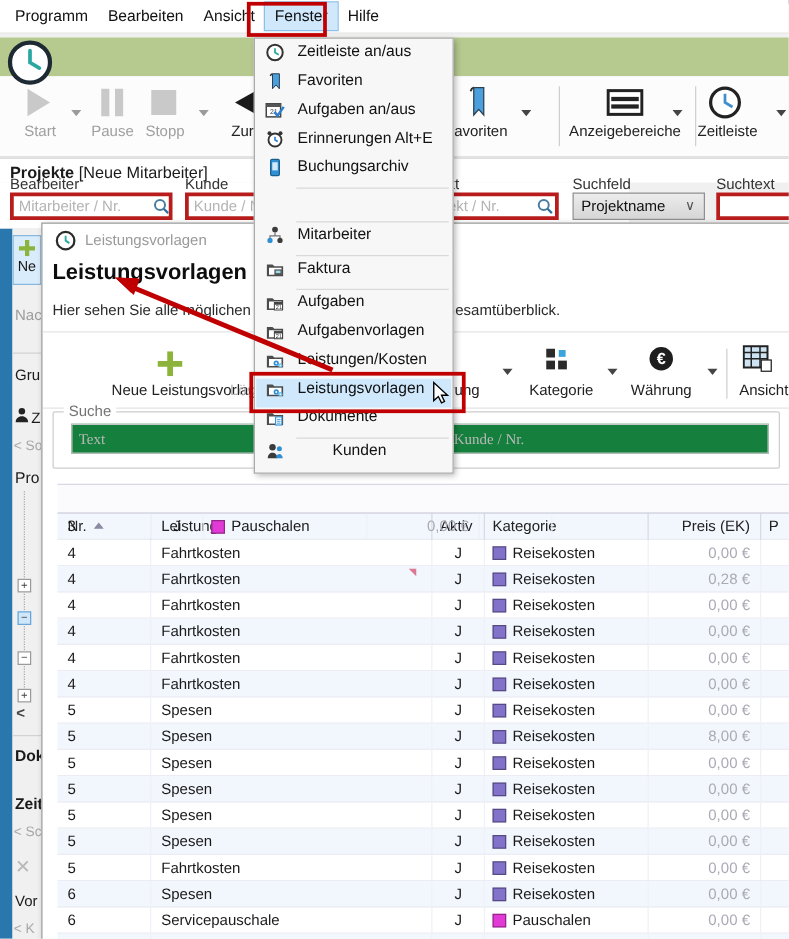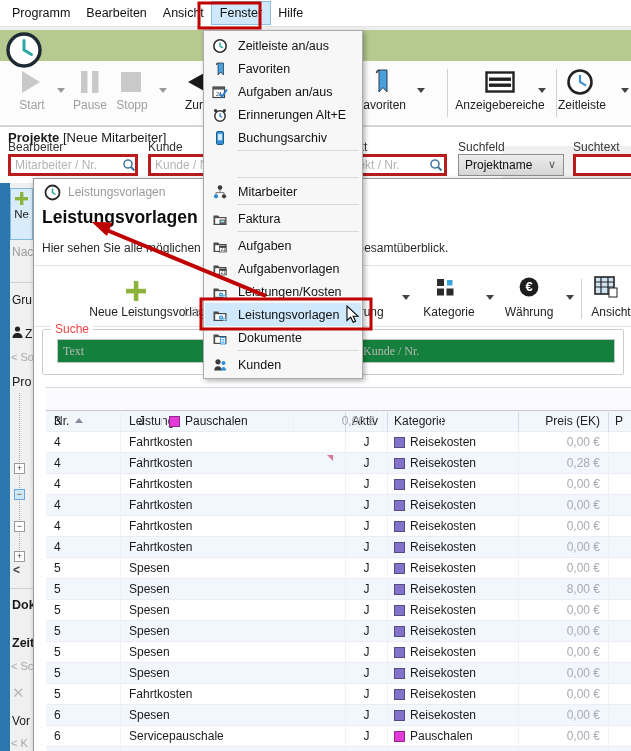--- a/index.html
+++ b/index.html
@@ -45,21 +45,21 @@
   #panel{left:33px;top:178px;width:598px;height:573px;background:#fff;border:1px solid #9a9a9a;
          box-shadow:1px 1px 5px rgba(0,0,0,.28);z-index:10;overflow:hidden;}
   #panel-title{position:absolute;left:34px;top:6px;font-size:12px;color:#9a9a9a;}
   #panel-heading{position:absolute;left:8px;top:28px;font-size:17.5px;font-weight:bold;color:#0d0d0d;}
   #panel-desc{position:absolute;left:8px;top:62px;font-size:12px;color:#2a2a2a;white-space:nowrap;}
   #ptb-line{position:absolute;left:0;top:86px;width:598px;height:1px;background:#e4e4e4;}
   #ptb-line2{position:absolute;left:0;top:147px;width:598px;height:1px;background:#e4e4e4;}
   .ptb-label{position:absolute;top:126px;font-size:12px;color:#222;white-space:nowrap;}
   .ptb-label.dis{color:#b5b5b5;}
   #suche-fs{position:absolute;left:8px;top:150px;width:580px;height:44px;border:1px solid #cdcdcd;border-radius:2px;}
-  #suche-legend{position:absolute;left:8px;top:-8px;background:#fff;padding:0 4px;font-size:12px;color:#ef4444;}
+  #suche-legend{position:absolute;left:8px;top:-8px;background:#fff;padding:0 4px;font-size:12px;color:#737373;}
   .sinput{position:absolute;top:9px;height:24px;border:1px solid #c6c6c6;background:#15803d;box-sizing:border-box;
           font-size:12px;padding:0 5px;font-family:Liberation Serif, serif;}
   .sinput::placeholder{color:#b8b8b8;opacity:1;}
   
   #tbl{position:absolute;left:12px;top:208px;width:623px;}
   .trow{display:flex;height:20px;align-items:center;border-bottom:1px solid #ececf4;font-size:12px;}
   .trow.odd{background:#f2f6fd;}
   .thead{display:flex;height:22px;align-items:center;background:#fbfbfe;border-bottom:1px solid #c4c4d4;
          border-top:1px solid #d9d9e6;font-size:12px;color:#222;}
   .thead .tc{border-right:1px solid #d9d9e6;height:100%;display:flex;align-items:center;margin-top:43px;}
@@ -73,21 +73,21 @@
   .c4{width:90px;justify-content:flex-end;padding-right:8px;}
   .c5{width:58px;padding-left:6px;}
   .price{color:#a9aab4;}
   .katsq{display:inline-block;width:11px;height:11px;margin-right:5px;border:1px solid rgba(0,0,0,.35);box-sizing:border-box;}
   .sortup{display:inline-block;width:0;height:0;border-left:4px solid transparent;border-right:4px solid transparent;
           border-bottom:5px solid #8a8aa0;margin-left:6px;}
   .rowmark{position:absolute;right:12px;top:2px;width:0;height:0;border-top:6px solid #dd7793;border-left:6px solid transparent;}
   
   #fmenu{left:203px;top:30px;width:160px;height:349px;background:#f7f7f7;border:1px solid #ababab;
          box-shadow:2px 2px 5px rgba(0,0,0,.3);z-index:20;box-sizing:border-box;}
-  .mitem{position:absolute;left:1px;width:156px;height:23px;display:flex;align-items:center;font-size:12.5px;color:#111;}
+  .mitem{position:absolute;left:1px;width:156px;height:23px;display:flex;align-items:flex-start;font-size:12.5px;color:#111;}
   .mitem.hl{background:#cfe8fc;}
   .mitem .mico{width:16px;height:16px;margin:0 10px 0 7px;flex-shrink:0;}
   .msep{position:absolute;left:33px;width:122px;height:1px;background:#d9d9d9;}
   
   #overlay{left:0;top:0;width:631px;height:751px;z-index:50;pointer-events:none;}
 </style>
 </head>
 <body>
 
 <div class="abs" id="topline"></div>
@@ -198,21 +198,21 @@
     <span class="chev">∨</span>
   </div>
 
   <div class="flabel" style="left:573px;">Suchtext</div>
   <input class="finput" style="left: 573px; width: 100px;" value="">
 </div>
 
 <div class="abs" id="bluebar"></div>
 
 <div class="abs" id="strip">
-  <div class="frag" style="left:0;top:5px;width:23px;height:52px;background:#d9ecfb;border:1px solid #88b8dc;box-sizing:border-box;text-align:center;">
+  <div class="frag" style="left:0;top:5px;width:23px;height:40px;background:#d9ecfb;border:1px solid #88b8dc;box-sizing:border-box;text-align:center;">
     <svg width="13" height="13" style="margin-top:3px;">
         <rect x="5" y="0" width="3.4" height="13" fill="#8cb43d"></rect>
         <rect x="0" y="5" width="13" height="3.4" fill="#8cb43d"></rect>
       </svg>
     <div style="font-size:11.5px;">Ne</div>
   </div>
   <div class="frag gray" style="left:2px;top:62px;">Nac</div>
   <div class="hline" style="top:99px;"></div>
   <div class="frag" style="left:2px;top:110px;">Gru</div>
   <div class="frag" style="left:2px;top:143px;">
@@ -580,21 +580,21 @@
     <div class="mitem" style="top: 295px;">
       <span class="mico"><svg width="16" height="16">
           <path d="M1.5 4.5h4.5L7.5 6H14.5v8H1.5z" fill="#4c4c4c"></path>
           <path d="M3.2 7.2h10v5.6h-10z" fill="#fff"></path>
           <rect x="8.5" y="7.5" width="5" height="6.5" fill="#fff" stroke="#2e8fd4" stroke-width=".9"></rect>
           <path d="M9.6 9.5h2.8M9.6 11h2.8M9.6 12.5h2.8" stroke="#2e8fd4" stroke-width=".7"></path>
         </svg></span>
       <span>Dokumente</span>
     </div>
     <div class="msep" style="top: 319px;"></div>
-    <div class="mitem" style="top: 322px;">
+    <div class="mitem" style="top: 322px; gap: 28px;">
       <span class="mico"><svg width="16" height="16">
           <circle cx="6" cy="4.8" r="2.6" fill="#3b3b3b"></circle>
           <path d="M2.2 13.5c0-2.8 1.7-4.3 3.8-4.3s3.8 1.5 3.8 4.3z" fill="#3b3b3b"></path>
           <circle cx="11.5" cy="6" r="2" fill="#2e8fd4"></circle>
           <path d="M8.8 13.5c.2-2.2 1.4-3.4 2.7-3.4 1.4 0 2.5 1.4 2.7 3.4z" fill="#2e8fd4"></path>
         </svg></span>
       <span>Kunden</span>
     </div>
   </div>
 

